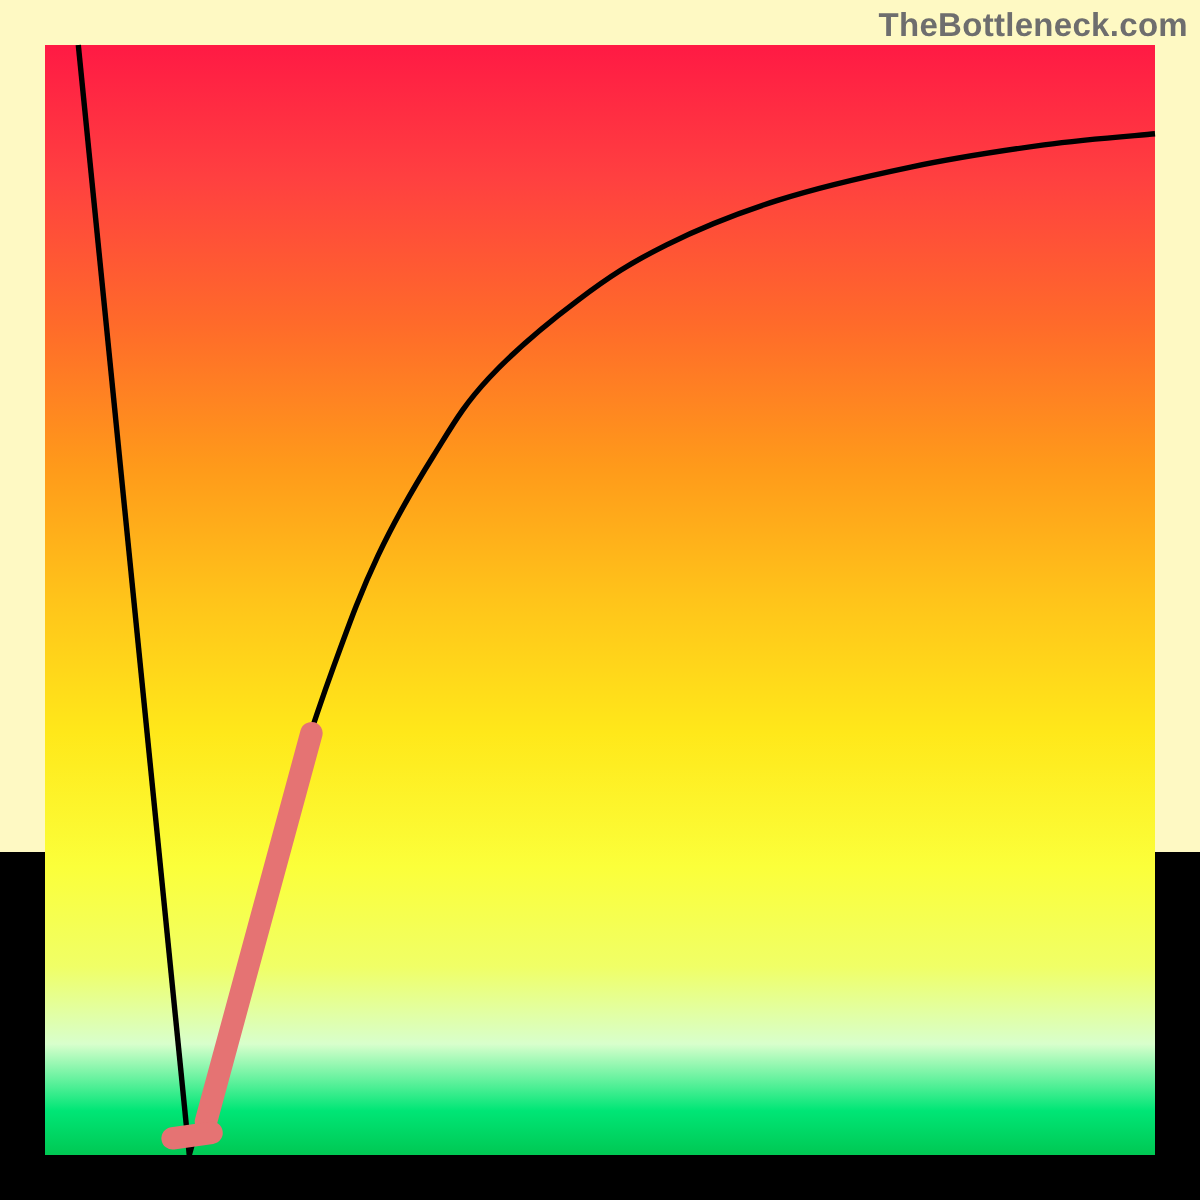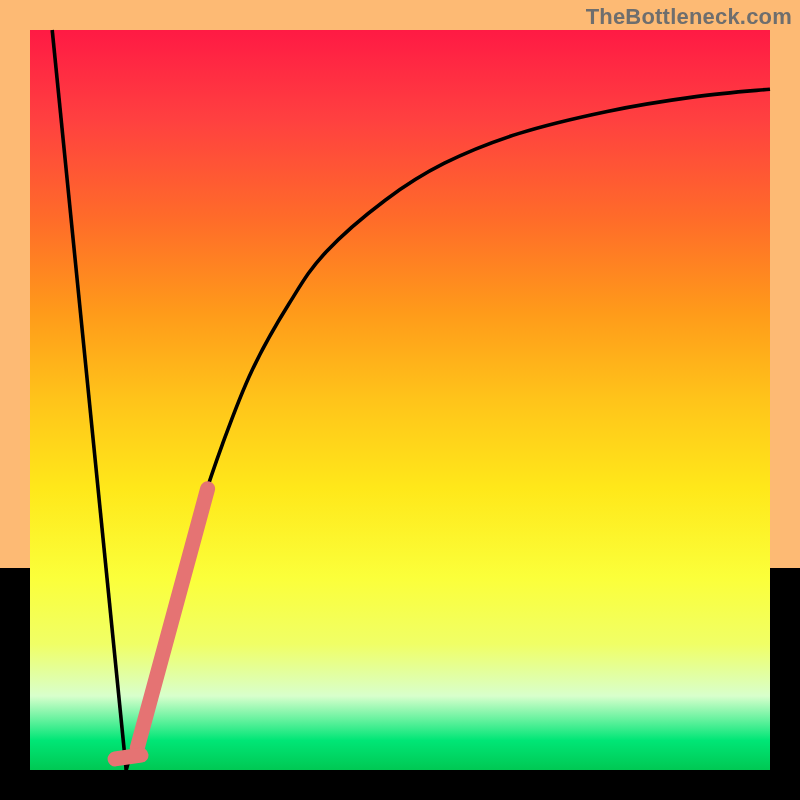--- a/index.html
+++ b/index.html
@@ -1,21 +1,21 @@
 <!DOCTYPE html>
 <html><head>
 <meta charset="utf-8">
 <style>
   * { margin: 0; padding: 0; box-sizing: border-box; }
   html, body { width: 800px; height: 800px; overflow: hidden; background: #000; }
   .stage {
     position: relative;
     width: 800px;
     height: 568px;
-    background: #fdba74;
+    background: #fef9c3;
   }
   .plot-area {
     position: absolute;
     left: 30px;
     top: 30px;
     width: 740px;
     height: 740px;
     background: linear-gradient(to bottom,
       #ff1a44 0%,
       #ff4040 12%,

